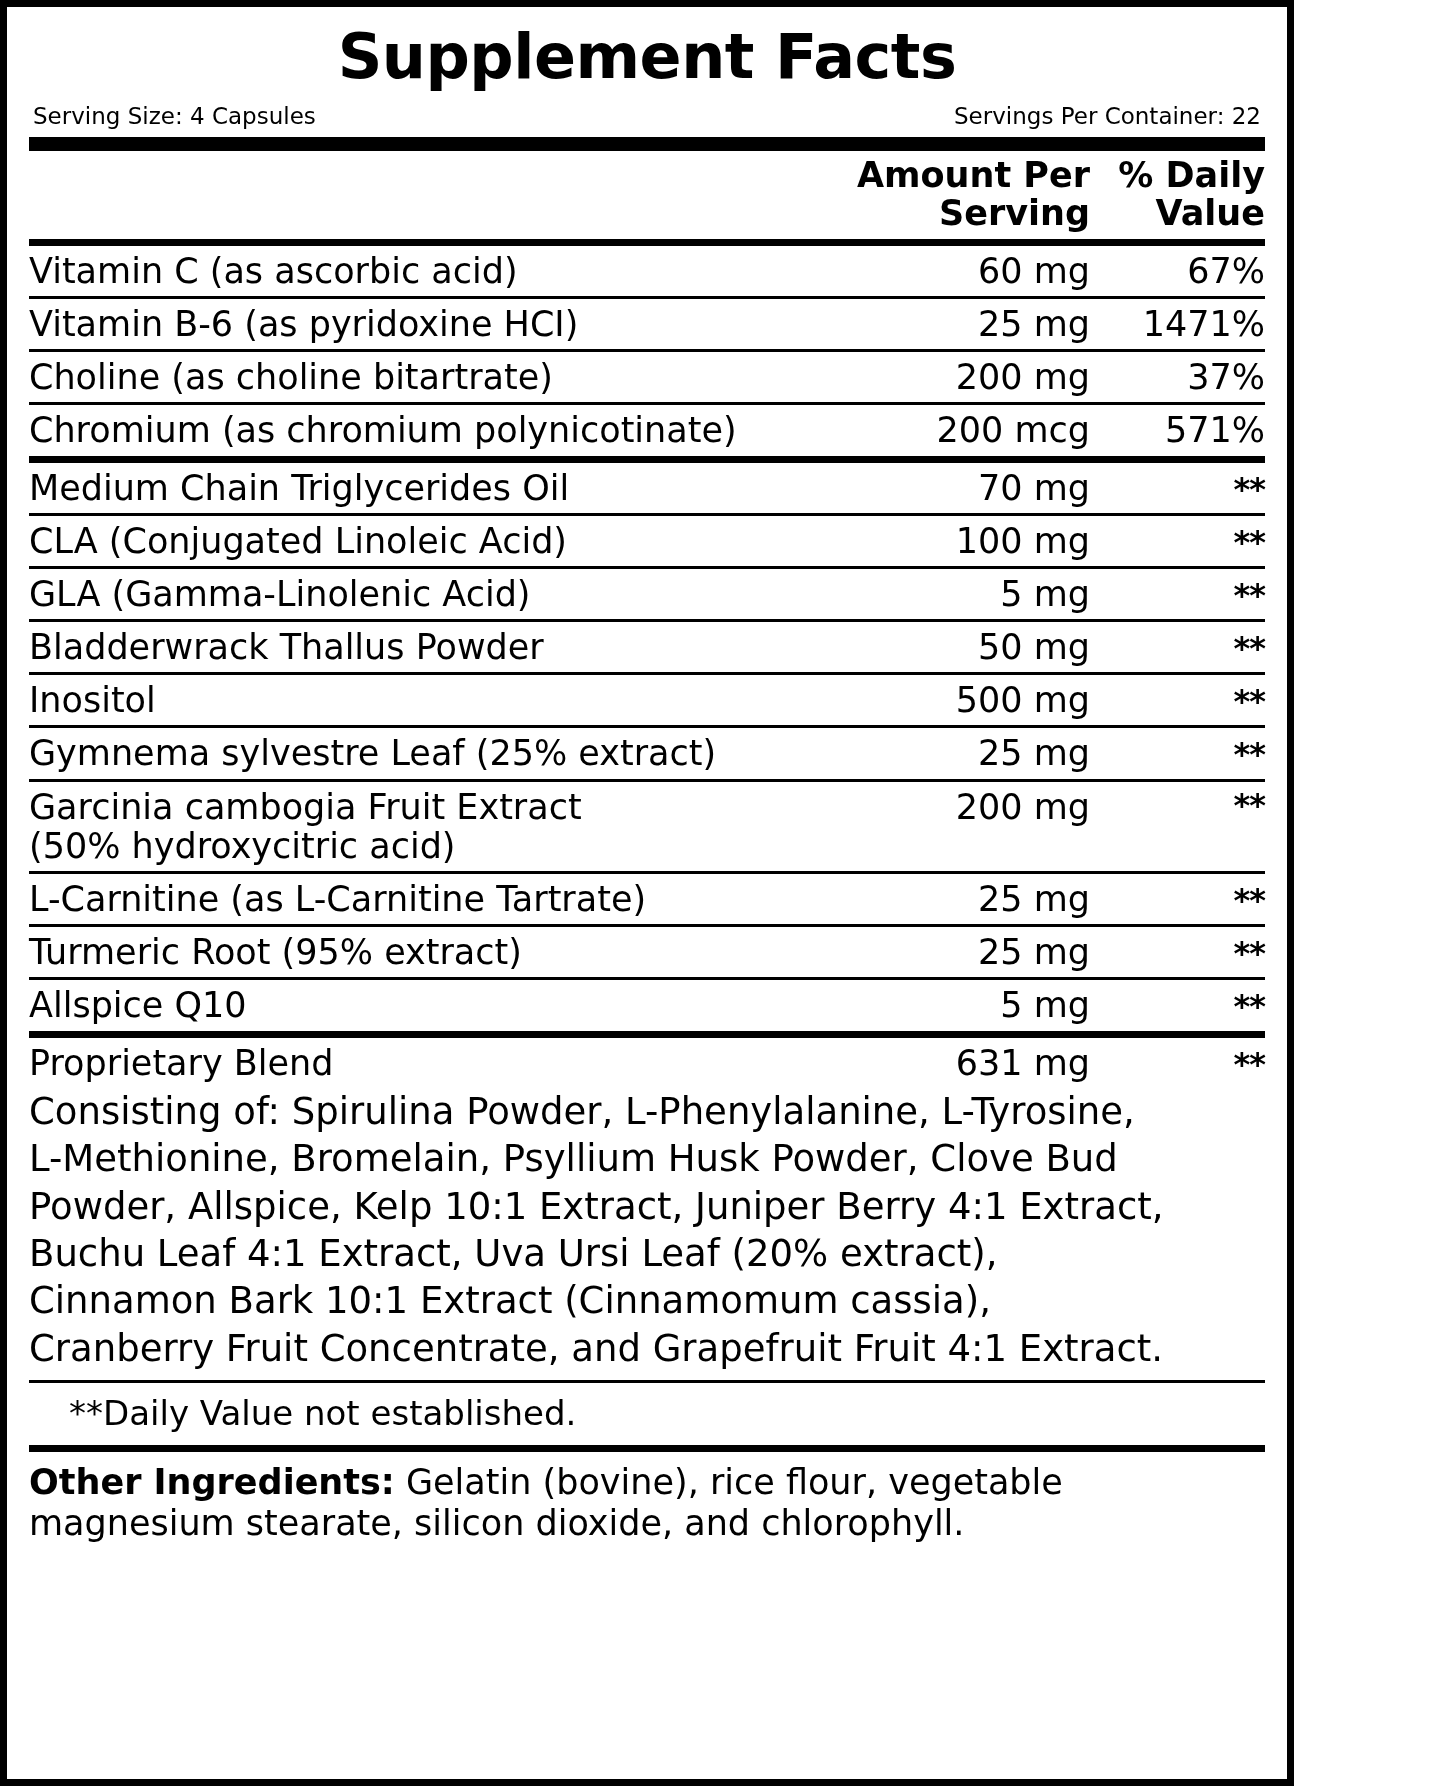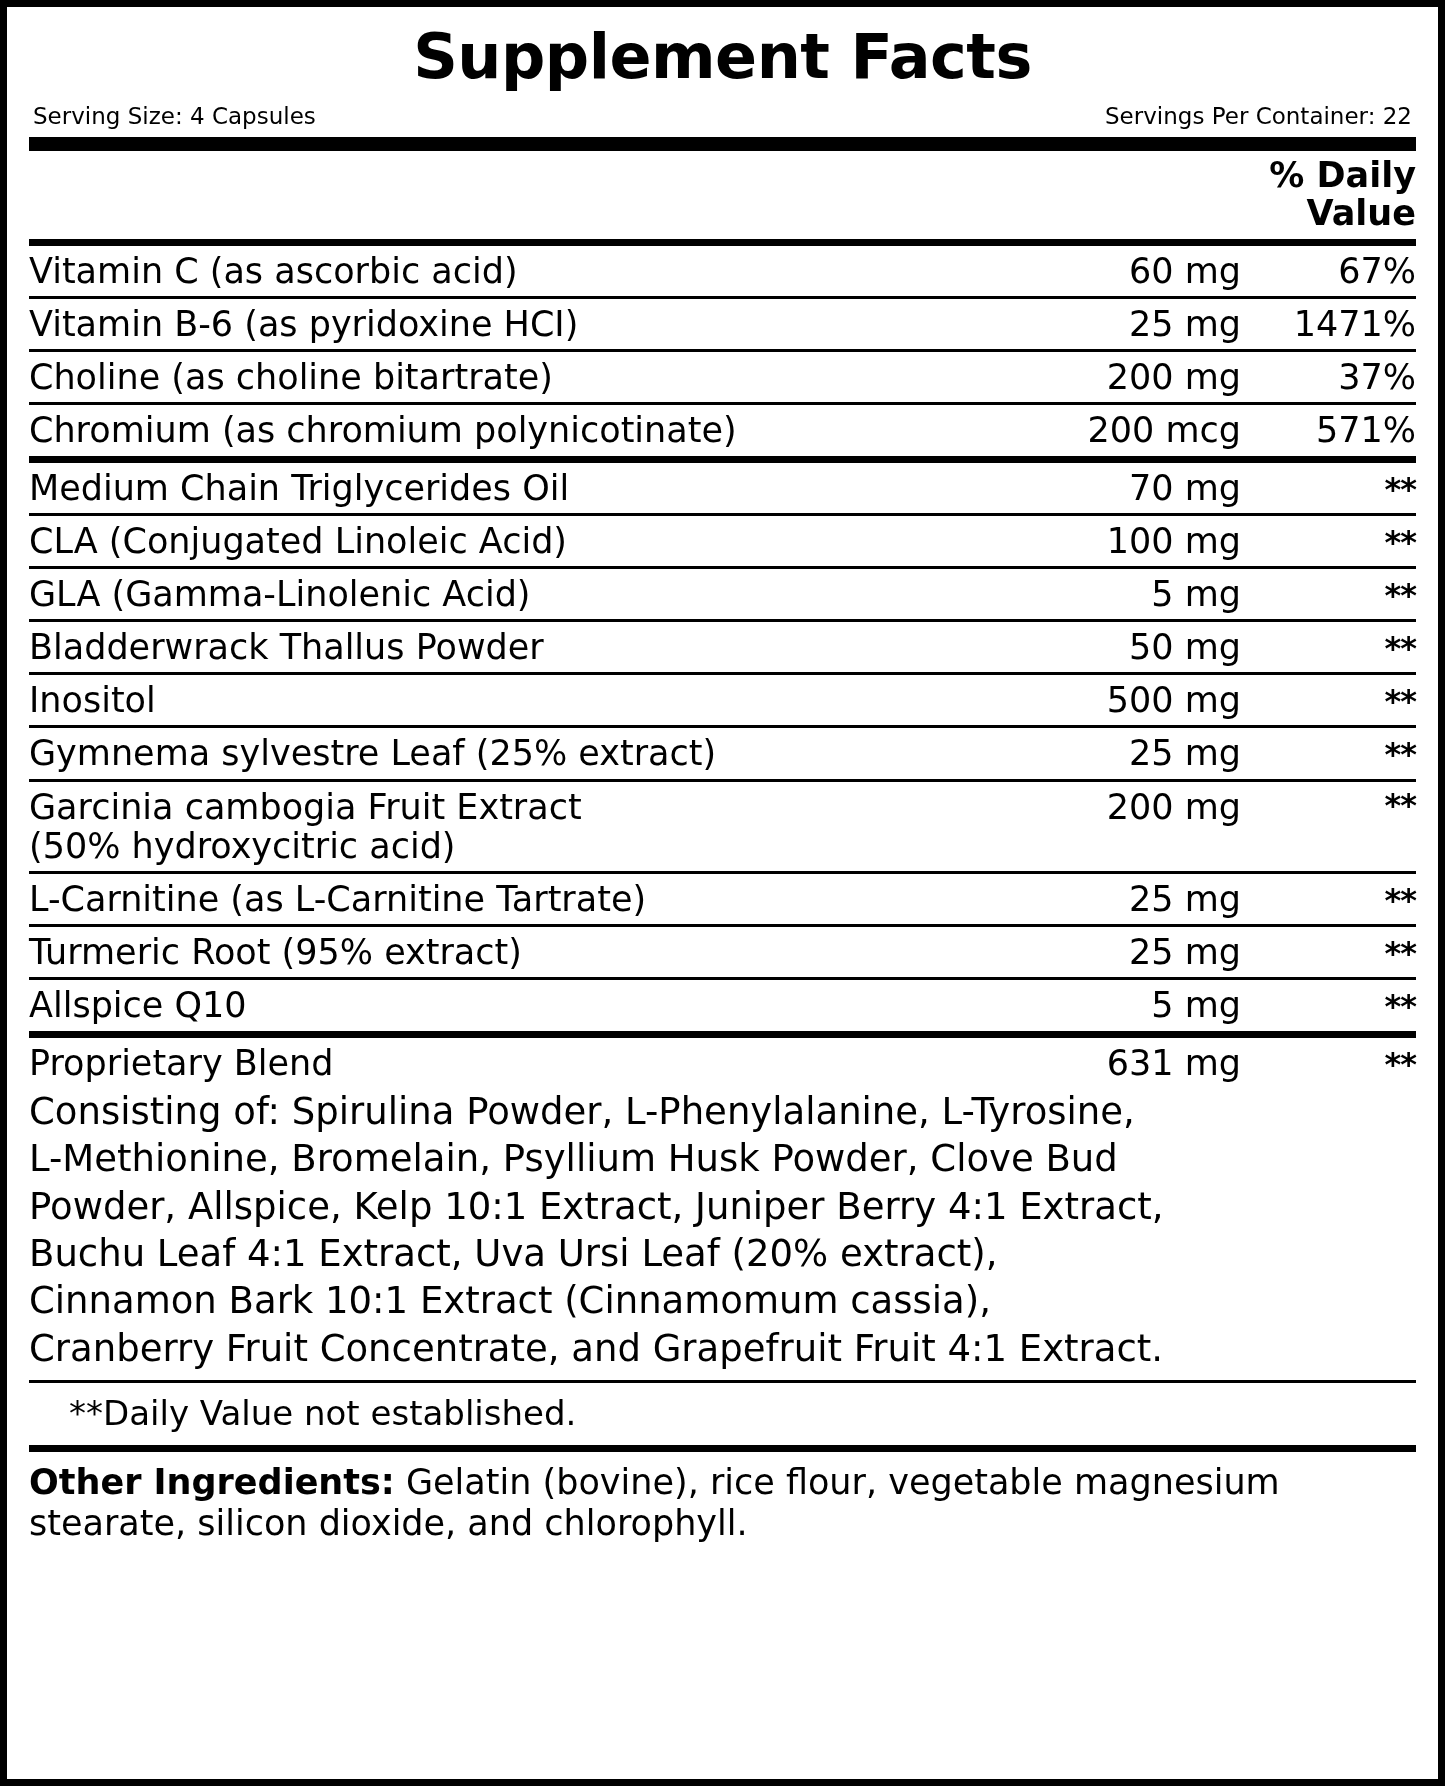--- a/index.html
+++ b/index.html
@@ -9,21 +9,21 @@
   }
   body {
     width: 1445px;
     height: 1786px;
     font-family: "DejaVu Sans", "Liberation Sans", sans-serif;
     color: #000000;
     -webkit-font-smoothing: antialiased;
   }
   .panel {
     box-sizing: border-box;
-    width: 1445px;
+    width: 1294px;
     height: 1786px;
     border: 7px solid #000000;
     padding: 10px 22px 0 22px;
     display: flex;
     flex-direction: column;
   }
   .title {
     text-align: center;
     font-size: 62px;
     font-weight: bold;
@@ -132,20 +132,22 @@
     </div>
     <div>
       <span>Servings Per Container:</span>
       <span>22</span>
     </div>
   </div>
 
   <div class="rule-thick"></div>
 
   <div class="hdr">
+    <div class="hdr-col hdr-amount">Amount Per
+Serving</div>
     <div class="hdr-col hdr-dv">% Daily
 Value</div>
   </div>
 
   <div class="rule-med"></div>
 
   <div>
     <div class="row">
       <div class="name">Vitamin C (as ascorbic acid)</div>
       <div class="amt">60 mg</div>

